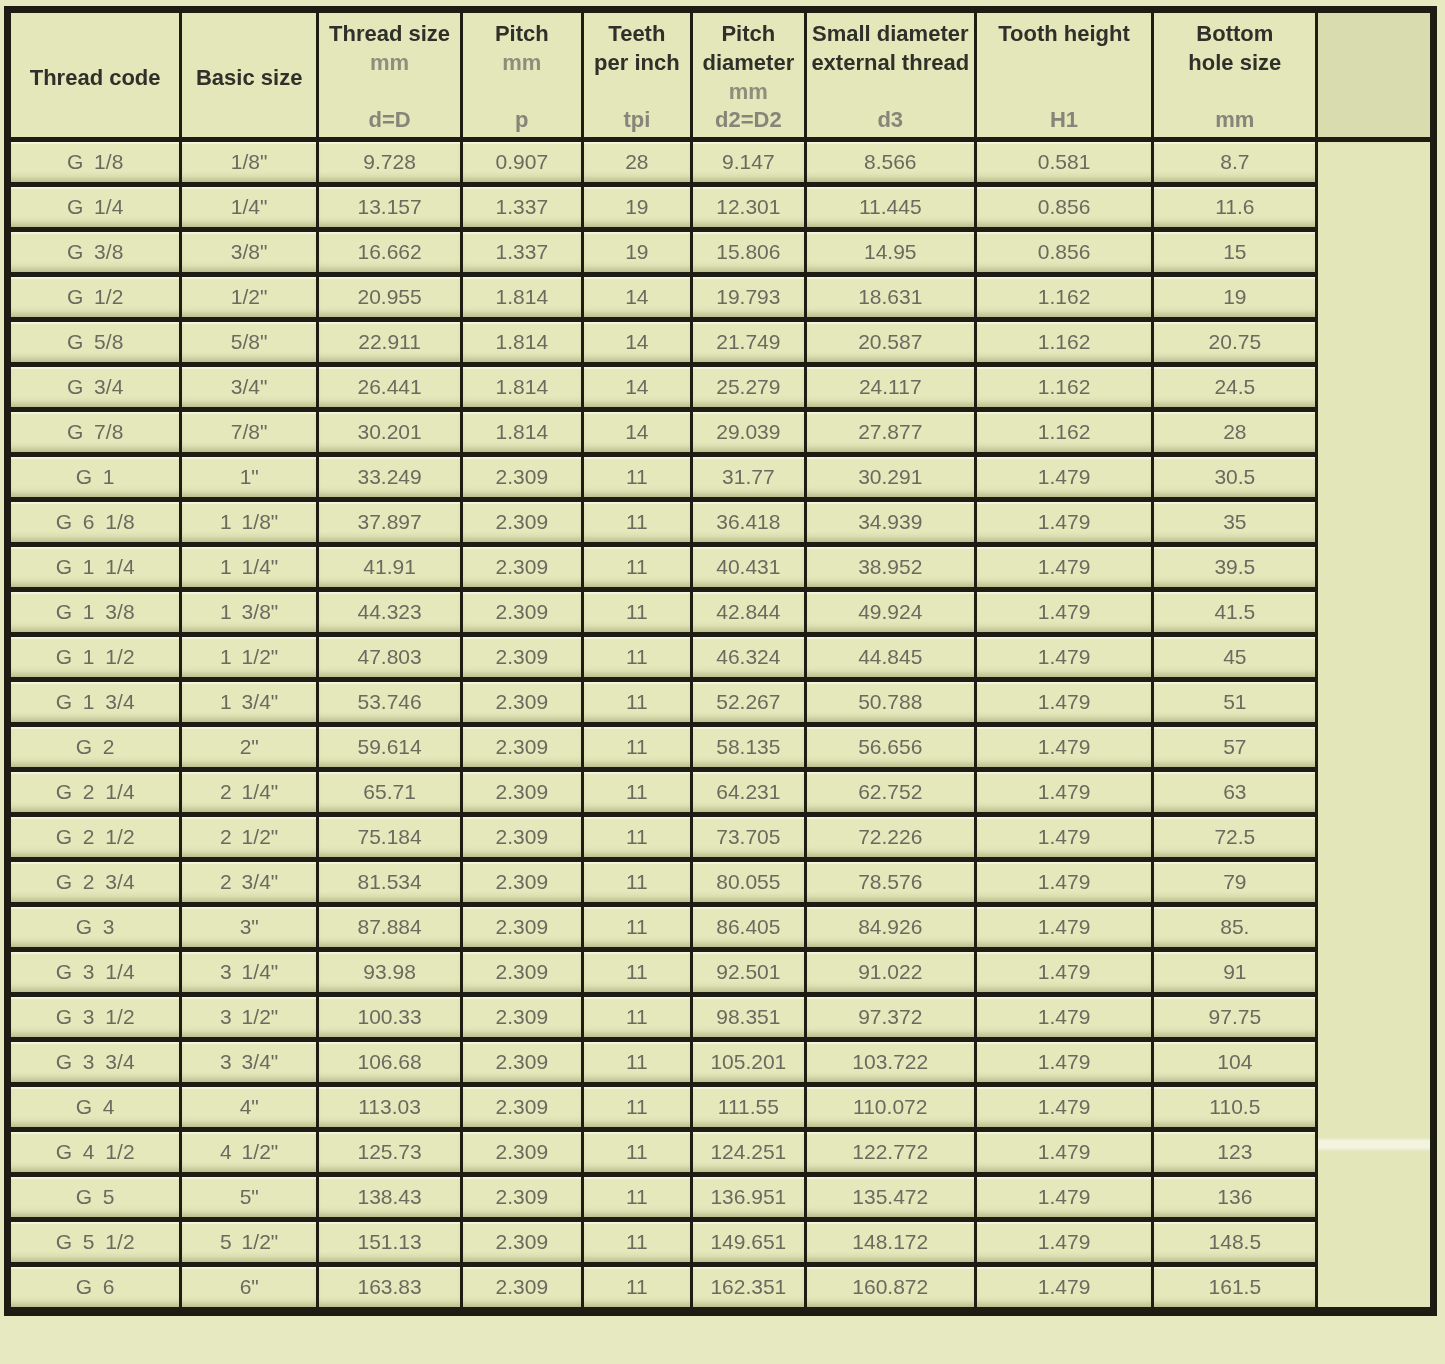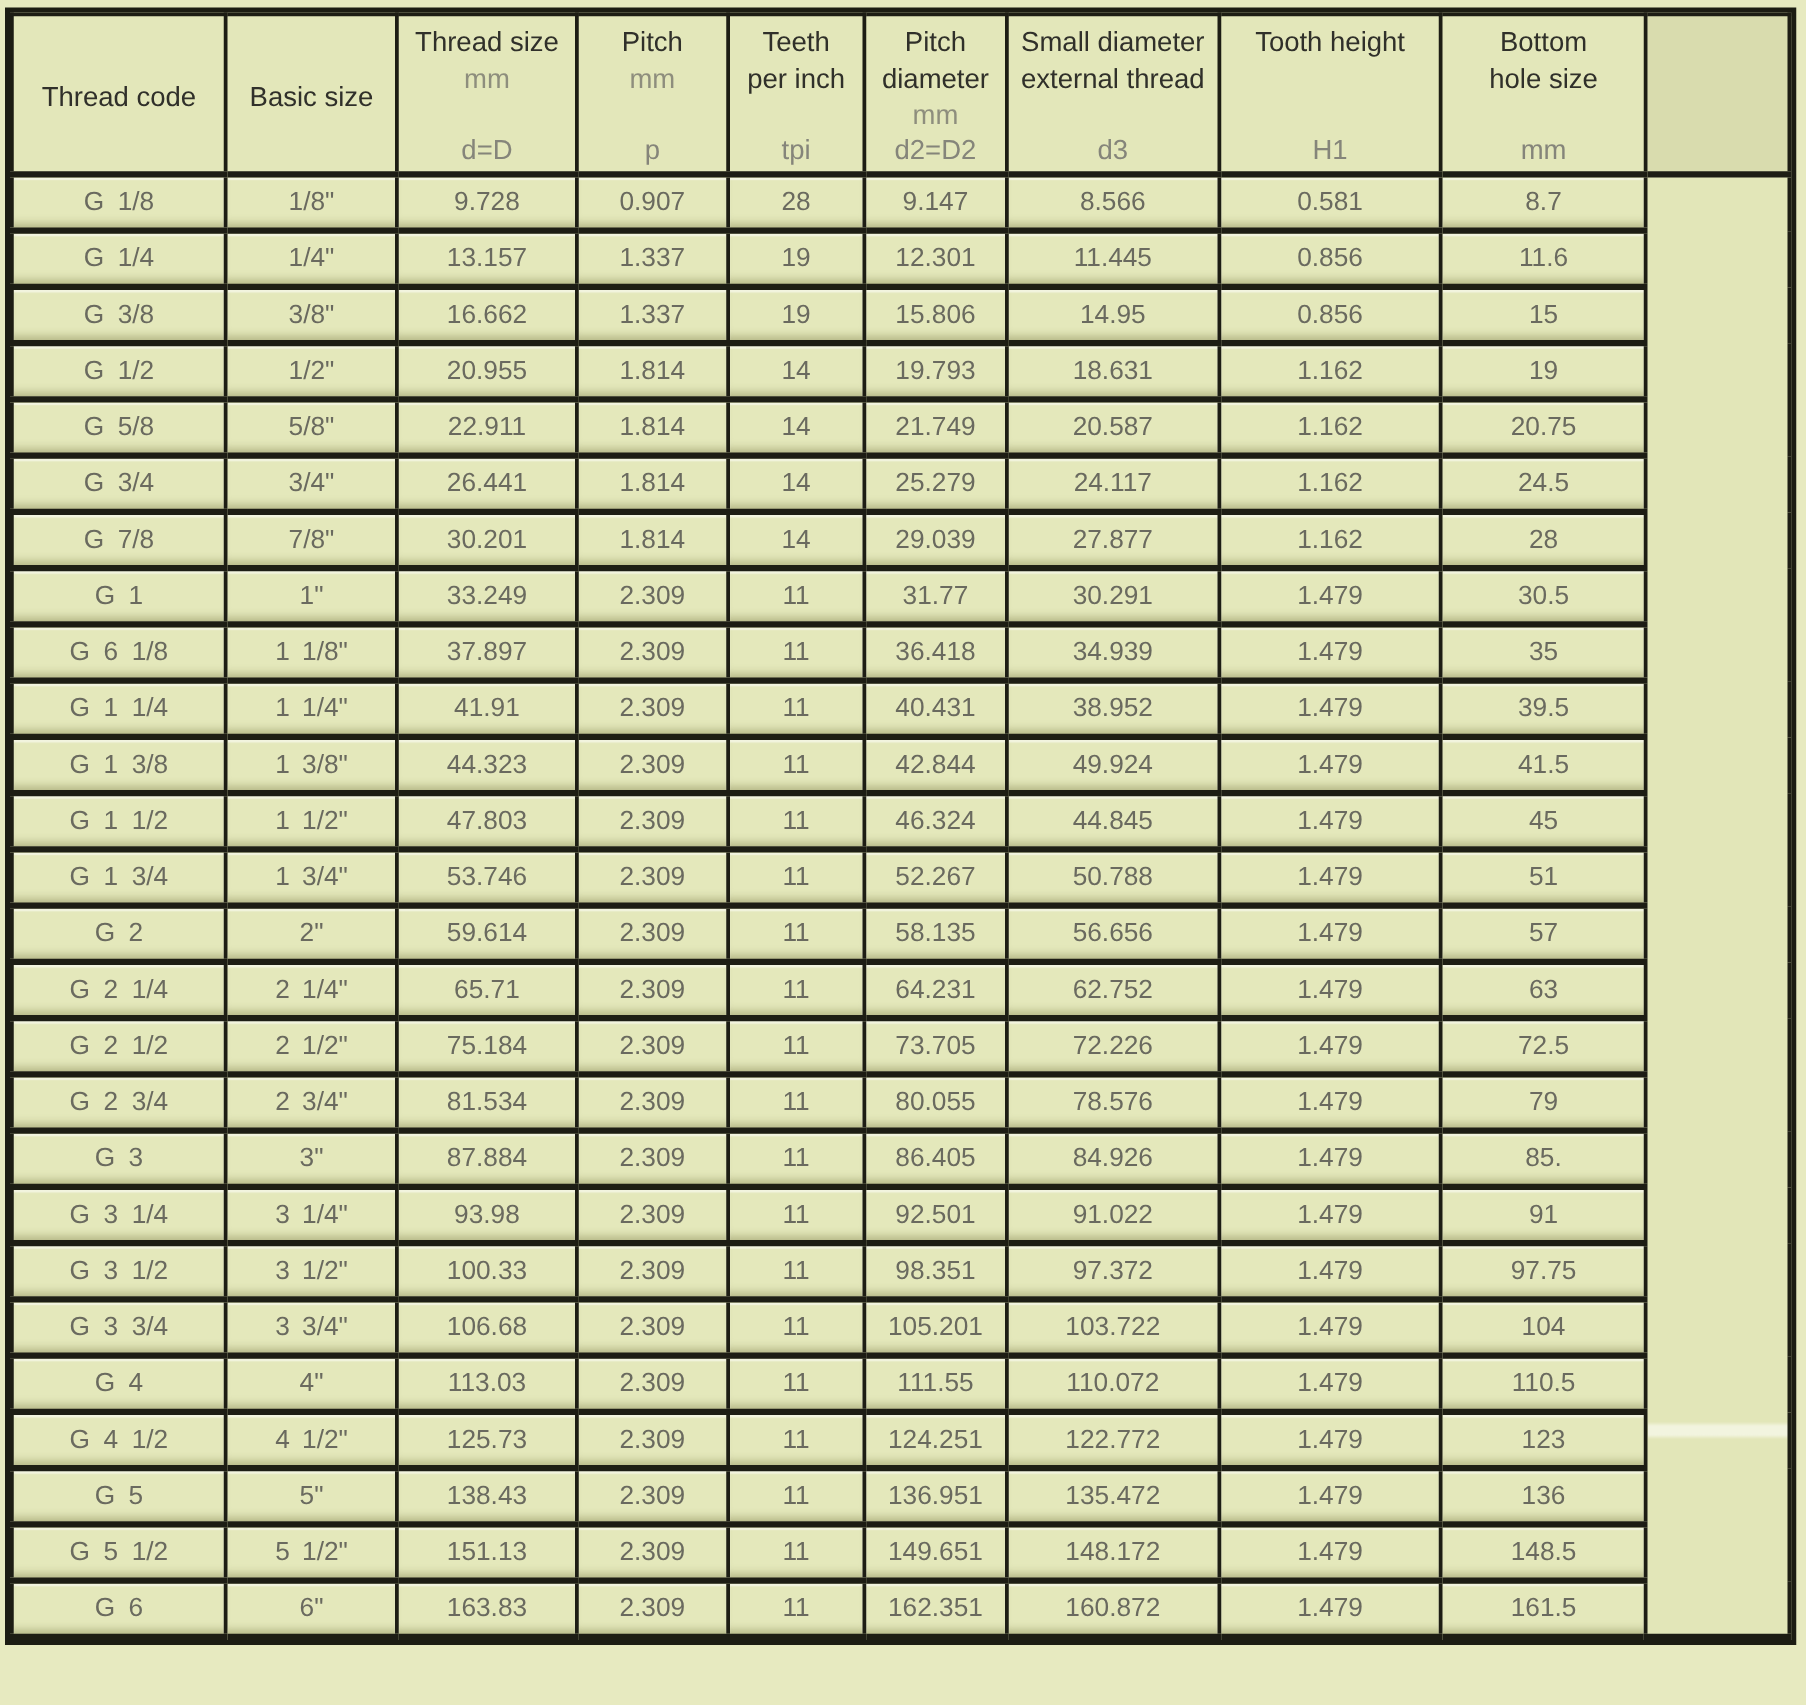--- a/index.html
+++ b/index.html
@@ -51,20 +51,21 @@
     font-weight: normal;
     vertical-align: top;
   }
   .hcell {
     height: 116px;
     padding: 6px 2px 2px 2px;
     display: flex;
     flex-direction: column;
     justify-content: space-between;
     align-items: center;
+    font-weight: bold;
   }
   .hcell.hcenter { justify-content: center; }
   .hcell.hlower .htop { }
   .htop { text-align: center; }
   .hline {
     font-size: 22px;
     line-height: 29px;
     color: #30302a;
     white-space: nowrap;
   }

